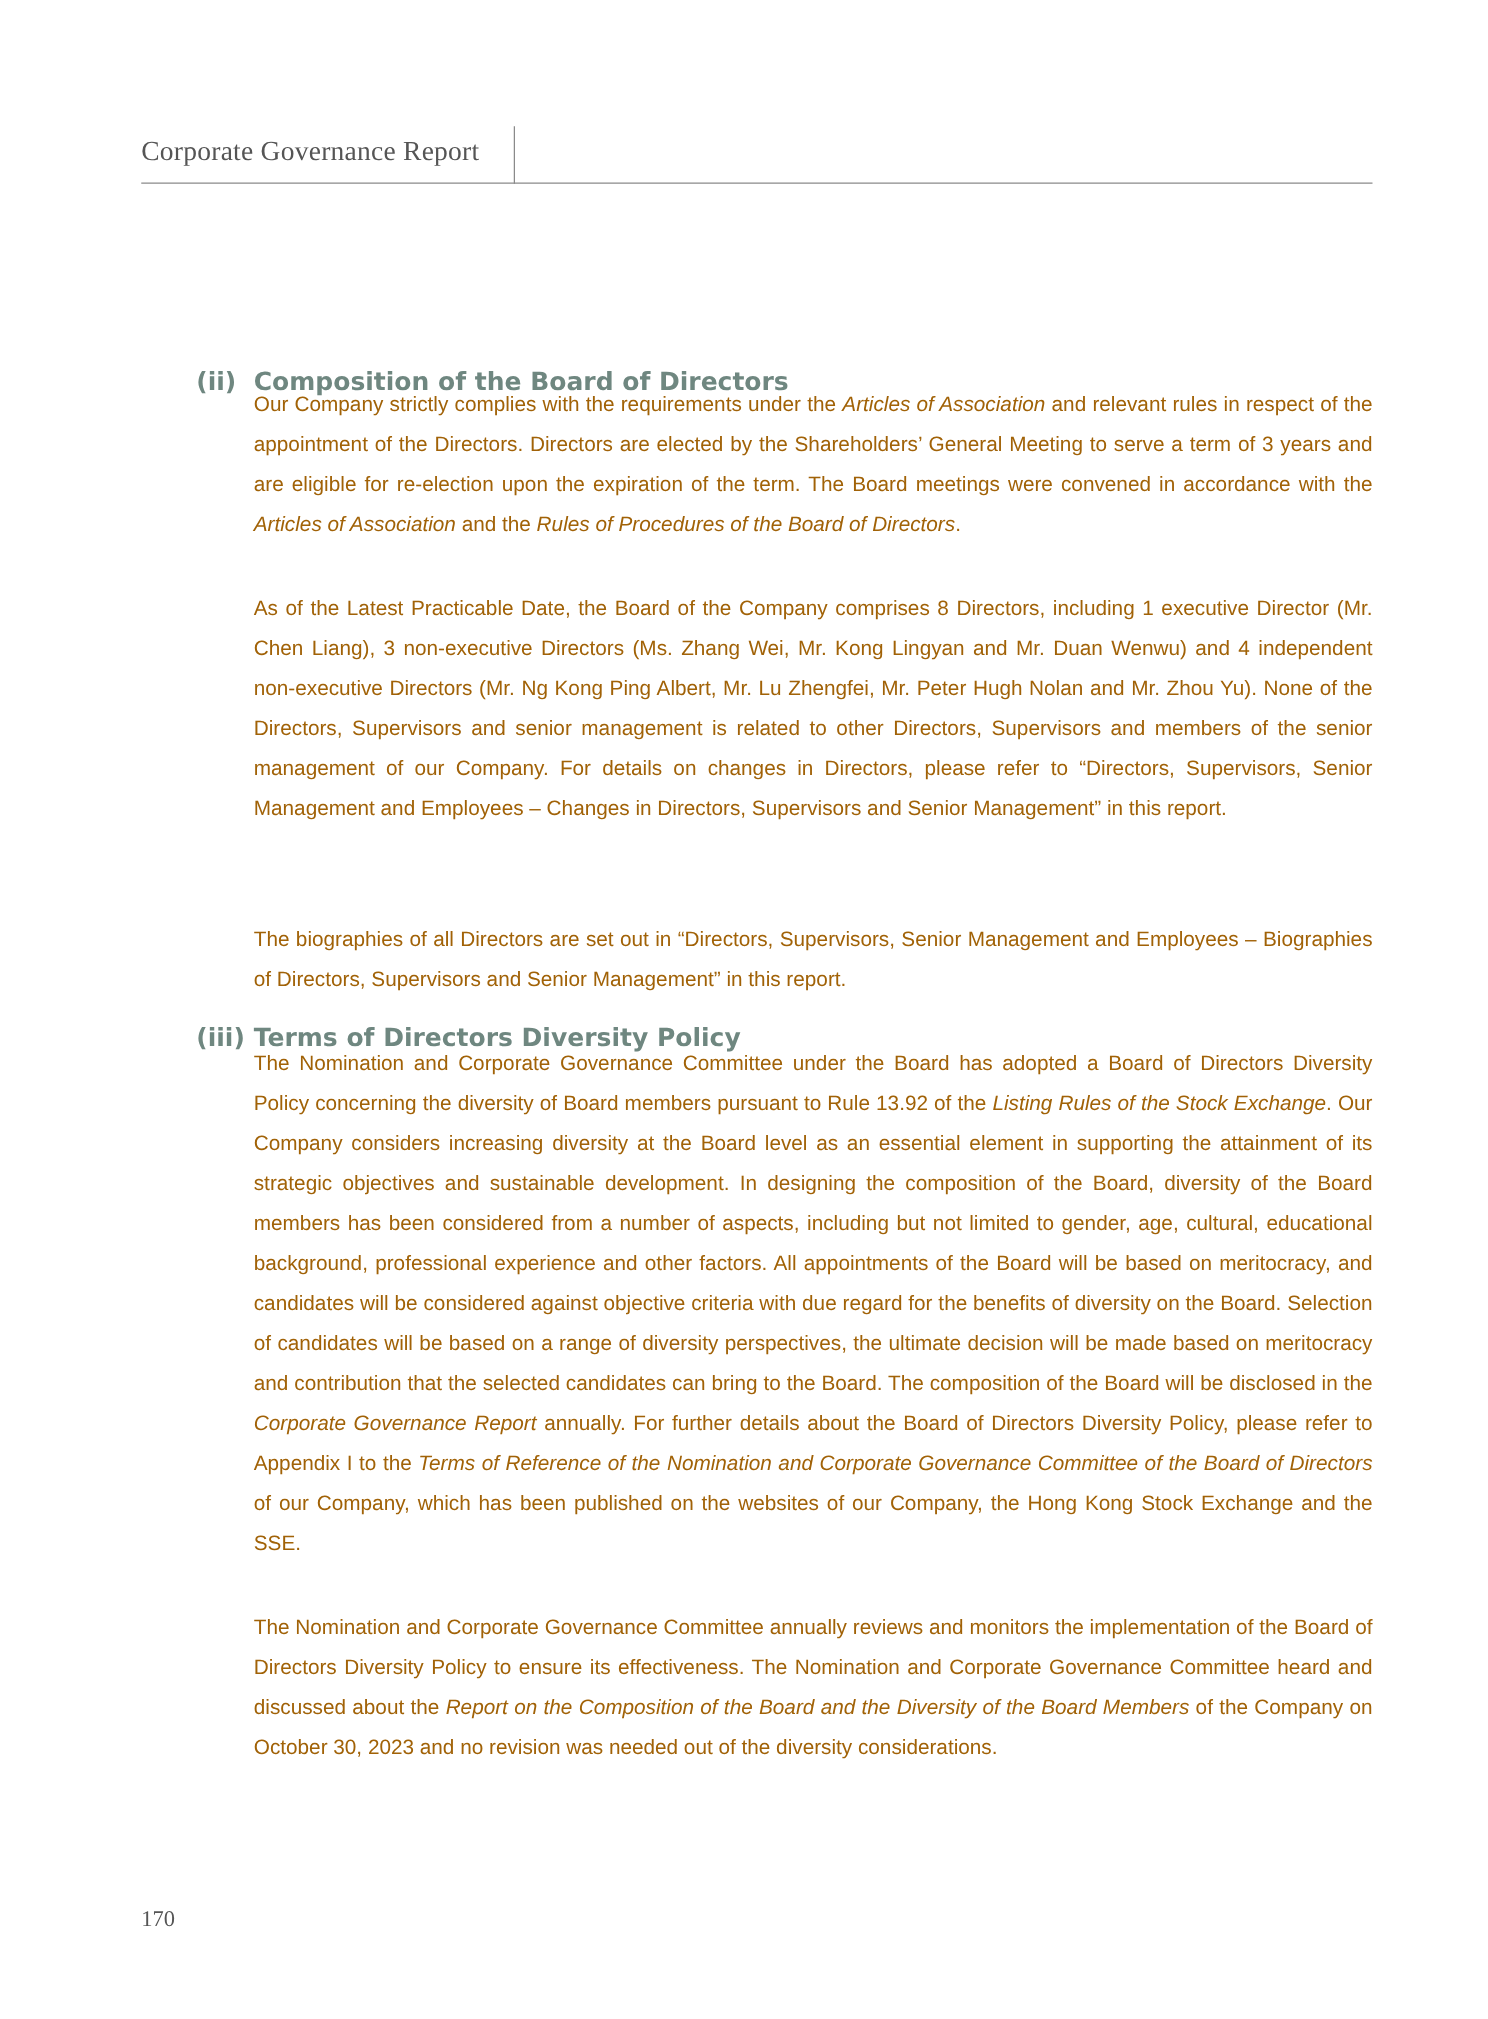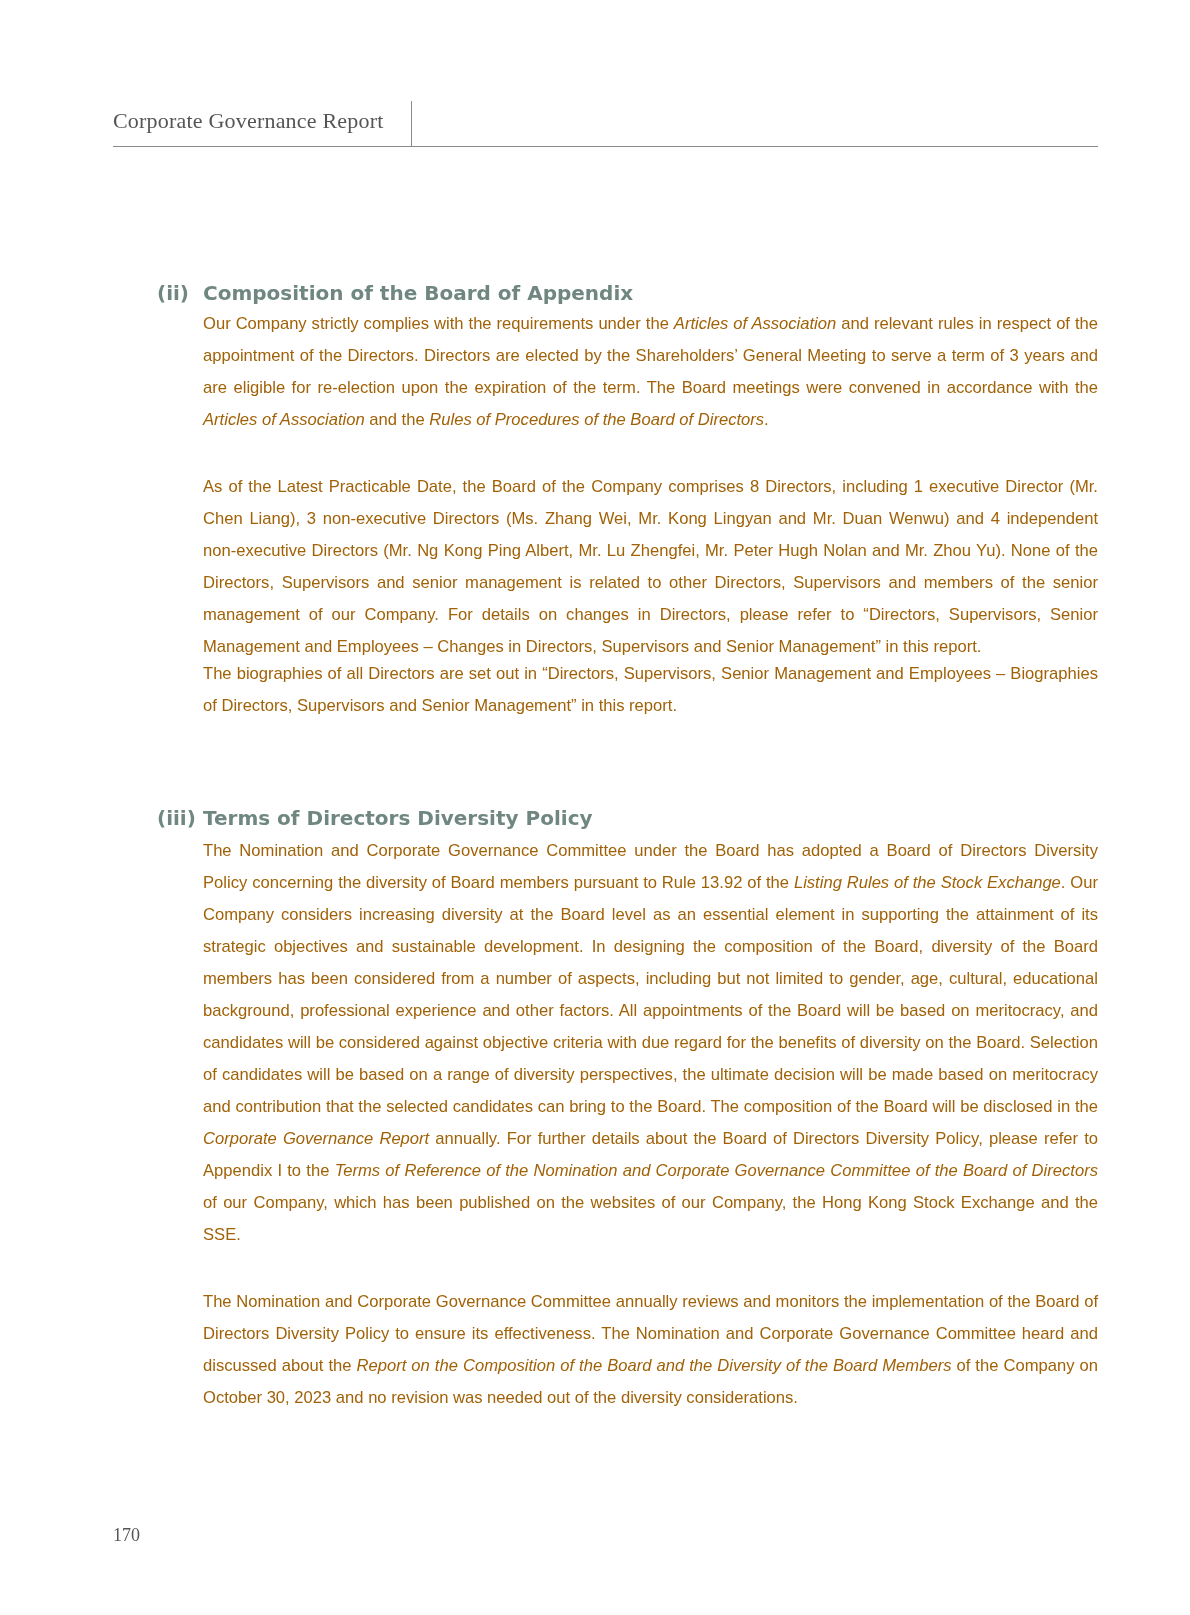--- a/index.html
+++ b/index.html
@@ -16,21 +16,21 @@
   .header-rule {
     position: absolute; left: 113px; top: 146px; width: 985px; height: 1px;
     background: #8a8a8a;
   }
   .section-heading {
     position: absolute; left: 157px;
     font-family: "DejaVu Sans", "Liberation Sans", sans-serif;
     font-weight: bold; font-size: 20px; color: #6f8780;
     white-space: nowrap;
   }
-  .section-heading .num { display: inline-block; width: 46px; }
+  .section-heading .num { display: inline-block; width: 46px; margin-top: 12px; }
   .para {
     position: absolute; left: 203px; width: 895px;
     font-family: "Liberation Sans", "DejaVu Sans", sans-serif;
     font-size: 16.6px; line-height: 32px; color: #a16207;
     text-align: justify;
   }
   .para i { font-style: italic; }
   .page-number {
     position: absolute; left: 113px; top: 1525px;
     font-family: "Liberation Serif", "DejaVu Serif", serif;
@@ -41,25 +41,25 @@
 <body>
 
 <div>
   <div class="header-title">Corporate Governance Report</div>
   <div class="header-vline"></div>
   <div class="header-rule"></div>
 </div>
 
 <div>
   <div class="section-heading" style="top:281px;">
-    <span class="num">(ii)</span><span>Composition of the Board of Appendix</span>
+    <span class="num">(ii)</span><span>Composition of the Board of Directors</span>
   </div>
   <p class="para" style="top:308px;margin:0;"><span>Our Company strictly complies with the requirements under the </span><i>Articles of Association</i><span> and relevant rules in respect of the appointment of the Directors. Directors are elected by the Shareholders’ General Meeting to serve a term of 3 years and are eligible for re-election upon the expiration of the term. The Board meetings were convened in accordance with the </span><i>Articles of Association</i><span> and the </span><i>Rules of Procedures of the Board of Directors</i><span>.</span></p>
   <p class="para" style="top:471px;margin:0;"><span>As of the Latest Practicable Date, the Board of the Company comprises 8 Directors, including 1 executive Director (Mr. Chen Liang), 3 non-executive Directors (Ms. Zhang Wei, Mr. Kong Lingyan and Mr. Duan Wenwu) and 4 independent non-executive Directors (Mr. Ng Kong Ping Albert, Mr. Lu Zhengfei, Mr. Peter Hugh Nolan and Mr. Zhou Yu). None of the Directors, Supervisors and senior management is related to other Directors, Supervisors and members of the senior management of our Company. For details on changes in Directors, please refer to “Directors, Supervisors, Senior Management and Employees – Changes in Directors, Supervisors and Senior Management” in this report.</span></p>
-  <p class="para" style="top:658px;margin:0;"><span>The biographies of all Directors are set out in “Directors, Supervisors, Senior Management and Employees – Biographies of Directors, Supervisors and Senior Management” in this report.</span></p>
+  <p class="para" style="top:736px;margin:0;"><span>The biographies of all Directors are set out in “Directors, Supervisors, Senior Management and Employees – Biographies of Directors, Supervisors and Senior Management” in this report.</span></p>
 </div>
 
 <div>
   <div class="section-heading" style="top:806px;">
     <span class="num">(iii)</span><span>Terms of Directors Diversity Policy</span>
   </div>
   <p class="para" style="top:835px;margin:0;"><span>The Nomination and Corporate Governance Committee under the Board has adopted a Board of Directors Diversity Policy concerning the diversity of Board members pursuant to Rule 13.92 of the </span><i>Listing Rules of the Stock Exchange</i><span>. Our Company considers increasing diversity at the Board level as an essential element in supporting the attainment of its strategic objectives and sustainable development. In designing the composition of the Board, diversity of the Board members has been considered from a number of aspects, including but not limited to gender, age, cultural, educational background, professional experience and other factors. All appointments of the Board will be based on meritocracy, and candidates will be considered against objective criteria with due regard for the benefits of diversity on the Board. Selection of candidates will be based on a range of diversity perspectives, the ultimate decision will be made based on meritocracy and contribution that the selected candidates can bring to the Board. The composition of the Board will be disclosed in the </span><i>Corporate Governance Report</i><span> annually. For further details about the Board of Directors Diversity Policy, please refer to Appendix I to the </span><i>Terms of Reference of the Nomination and Corporate Governance Committee of the Board of Directors</i><span> of our Company, which has been published on the websites of our Company, the Hong Kong Stock Exchange and the SSE.</span></p>
   <p class="para" style="top:1286px;margin:0;"><span>The Nomination and Corporate Governance Committee annually reviews and monitors the implementation of the Board of Directors Diversity Policy to ensure its effectiveness. The Nomination and Corporate Governance Committee heard and discussed about the </span><i>Report on the Composition of the Board and the Diversity of the Board Members</i><span> of the Company on October 30, 2023 and no revision was needed out of the diversity considerations.</span></p>
 </div>
 

